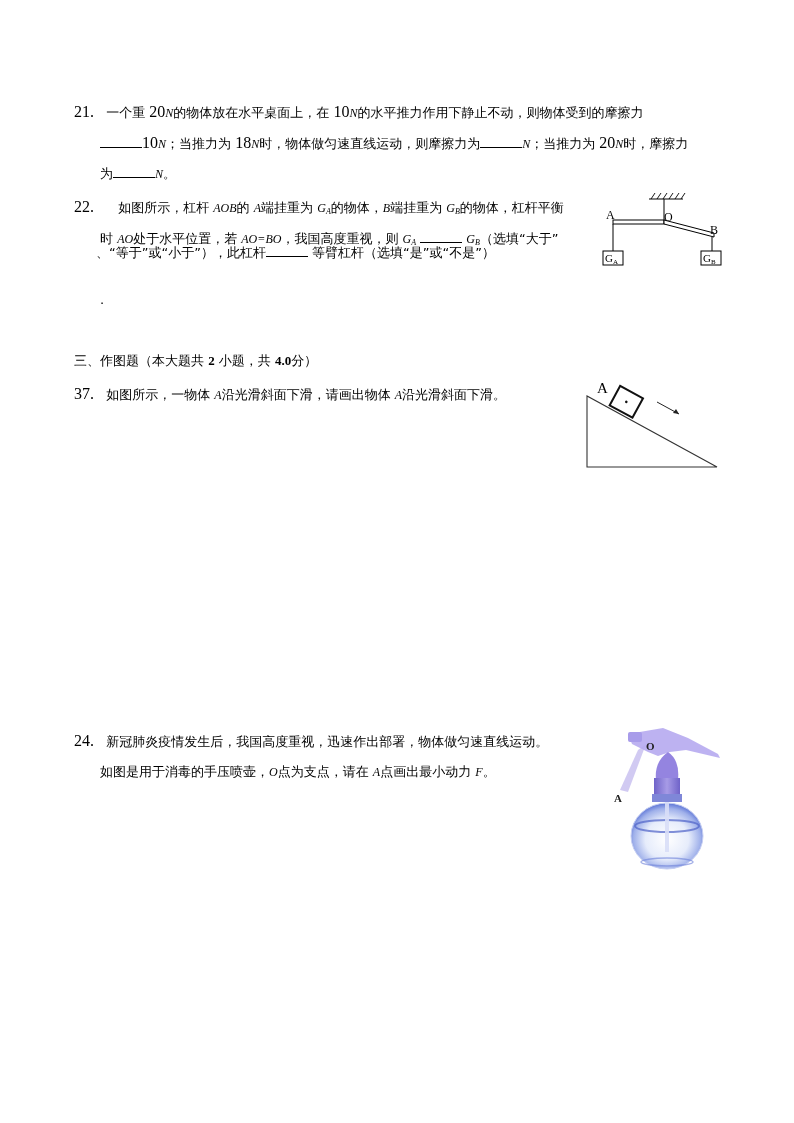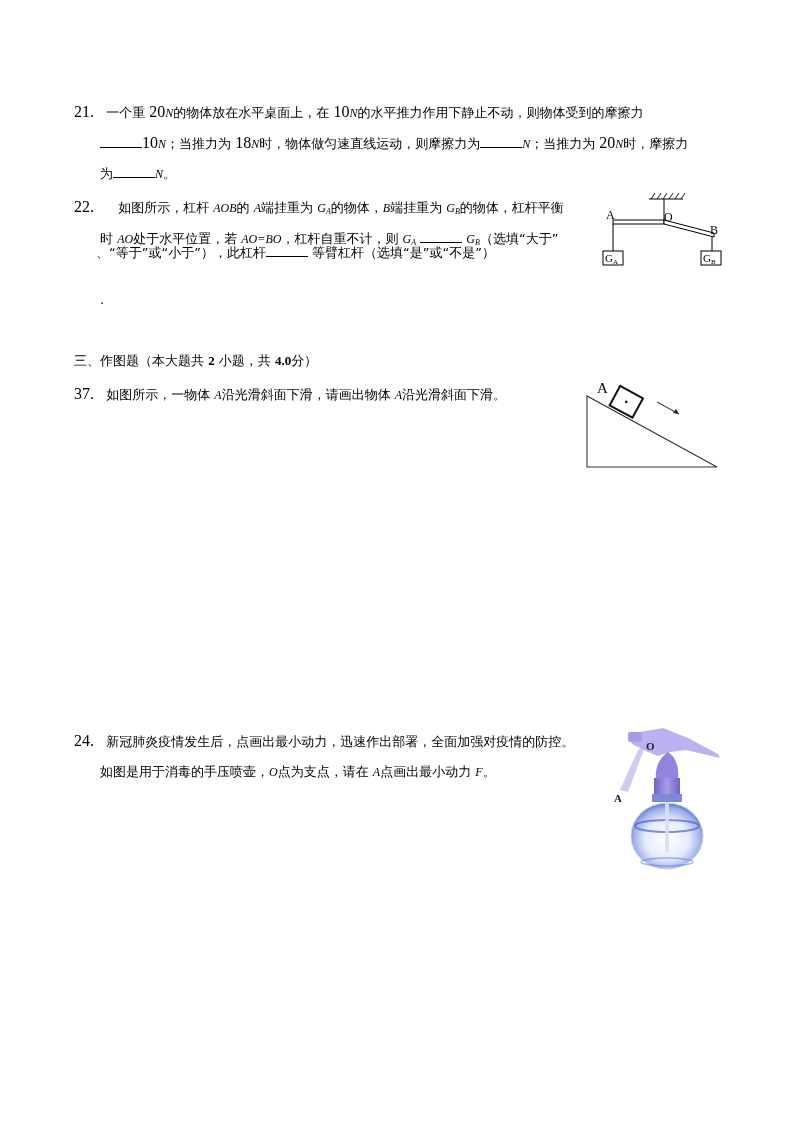--- a/index.html
+++ b/index.html
@@ -27,21 +27,21 @@
 </div>
 <div class="line" style="left:100px; top:165px;">
   <span>为</span><span class="blank b6"></span><span class="it">N</span><span>。</span>
 </div>
 
 <div class="line" style="left:74px; top:199px;">
   <span class="num">22.</span>
   <span style="margin-left:20px">如图所示，杠杆 </span><span class="it">AOB</span><span>的 </span><span class="it">A</span><span>端挂重为 </span><span class="it">G</span><span class="it sub">A</span><span>的物体，</span><span class="it">B</span><span>端挂重为 </span><span class="it">G</span><span class="it sub">B</span><span>的物体，杠杆平衡</span>
 </div>
 <div class="line" style="left:100px; top:230px;">
-  <span>时 </span><span class="it">AO</span><span>处于水平位置，若 </span><span class="it">AO=BO</span><span>，杠杆自重不计，则 </span><span class="it">G</span><span class="it sub">A</span>
+  <span>时 </span><span class="it">AO</span><span>处于水平位置，若 </span><span class="it">AO=BO</span><span>，我国高度重视，则 </span><span class="it">G</span><span class="it sub">A</span>
   <span class="blank b6"></span>
   <span class="it">G</span><span class="it sub">B</span><span>（选填“大于”</span>
 </div>
 <div class="line" style="left:96px; top:244px;">
   <span>、“等于”或“小于”），此杠杆</span><span class="blank b6"></span><span> 等臂杠杆（选填“是”或“不是”）</span>
 </div>
 <div class="line" style="left:100px; top:292px;">
   <span>.</span>
 </div>
 
@@ -97,21 +97,21 @@
       <circle cx="1" cy="-3" r="1.3" fill="#111"></circle>
     </g>
     <line x1="75" y1="28" x2="97" y2="40" stroke="#222" stroke-width="1"></line>
     <polygon points="97,40 91,39 94,35" fill="#222"></polygon>
     <text x="15" y="19" font-size="15" font-family="Liberation Sans, sans-serif">A</text>
   </svg>
 </div>
 
 <div class="line" style="left:74px; top:733px;">
   <span class="num">24.</span>
-  <span style="margin-left:8px">新冠肺炎疫情发生后，点画出最小动力，迅速作出部署，全面加强对疫情的防控。</span>
+  <span style="margin-left:8px">新冠肺炎疫情发生后，我国高度重视，迅速作出部署，物体做匀速直线运动。</span>
 </div>
 <div class="line" style="left:100px; top:764px;">
   <span>如图是用于消毒的手压喷壶，</span><span class="it">O</span><span>点为支点，请在 </span><span class="it">A</span><span>点画出最小动力 </span><span class="it">F</span><span>。</span>
 </div>
 
 <div class="figure" style="left:608px; top:722px; width:122px; height:152px;">
   <svg width="122" height="152" viewBox="0 0 122 152">
     <defs>
       <radialGradient id="bowl" cx="50%" cy="55%" r="55%">
         <stop offset="0%" stop-color="#ffffff"></stop>

